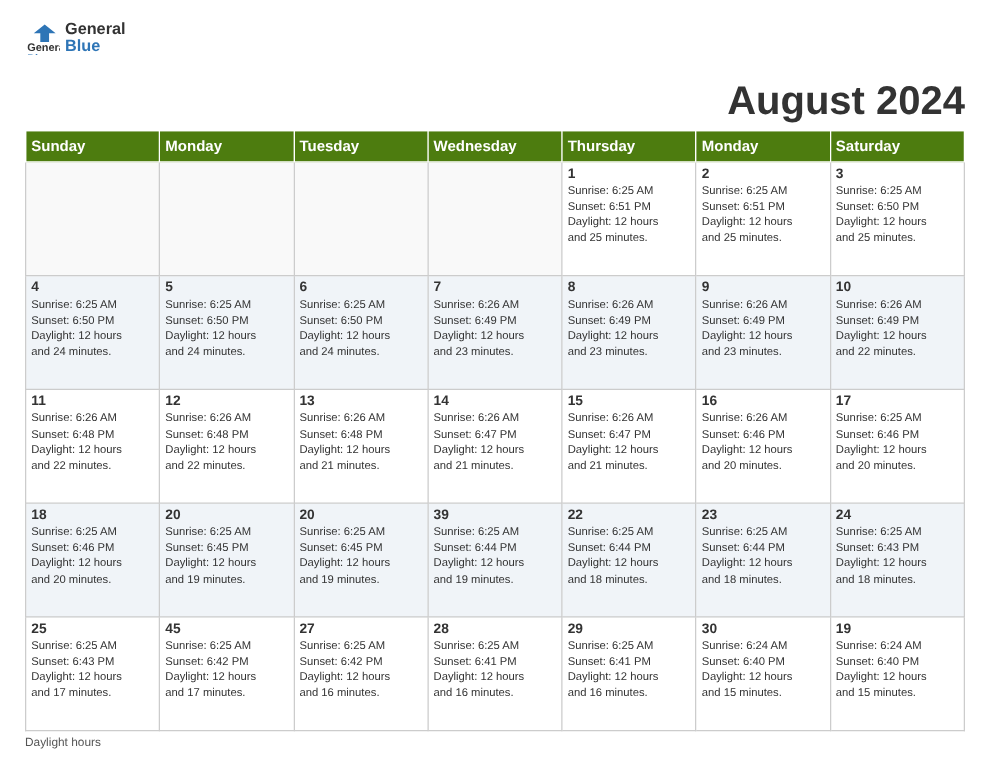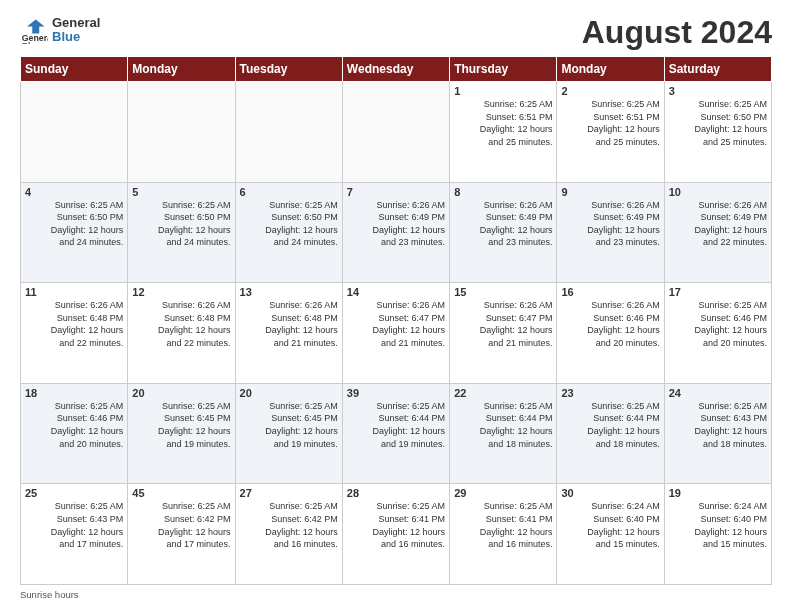--- a/index.html
+++ b/index.html
@@ -33,34 +33,35 @@
       height: 28px;
     }
     .title-block {
       text-align: right;
     }
     .main-title {
       font-size: 32px;
       font-weight: bold;
       color: #333;
       line-height: 1;
+      margin-top: 48px;
     }
     .subtitle {
       font-size: 14px;
       color: #555;
       margin-top: 2px;
     }
     .calendar {
       flex: 1;
       border-collapse: collapse;
       width: 100%;
       table-layout: fixed;
     }
     .calendar th {
-      background-color: #7f1d1d;
+      background-color: #4d7c0f;
       color: #fff;
       font-size: 12px;
       font-weight: bold;
       padding: 5px 4px;
       text-align: left;
       border: 1px solid #fff;
     }
     .calendar td {
       border: 1px solid #ccc;
       vertical-align: top;
@@ -79,21 +80,20 @@
     .day-num {
       font-size: 11px;
       font-weight: bold;
       display: block;
       margin-bottom: 1px;
     }
     .day-info {
       font-size: 9px;
       line-height: 1.4;
       color: #333;
-      text-align: right;
     }
     .footer {
       margin-top: 4px;
       font-size: 9.5px;
       color: #555;
       text-align: left;
     }
   </style>
 </head>
 <body>
@@ -357,15 +357,15 @@
             <div class="day-info" style="white-space: pre-line;">Sunrise: 6:24 AM
 Sunset: 6:40 PM
 Daylight: 12 hours
 and 15 minutes.</div>
           </td>
         </tr>
       </tbody>
   </table>
 
   <div class="footer">
-    <span>Sunrise hours</span>
+    <span>Daylight hours</span>
   </div>
 </div>
 
 </body></html>

